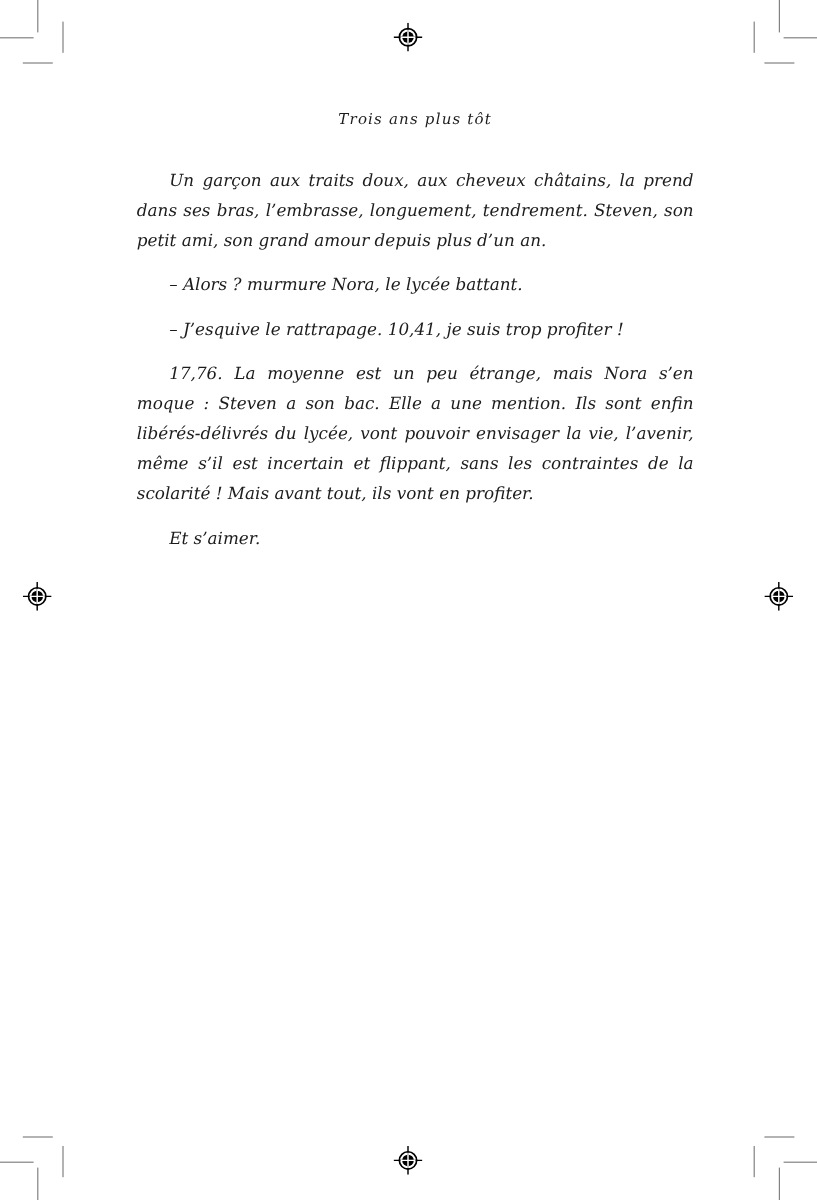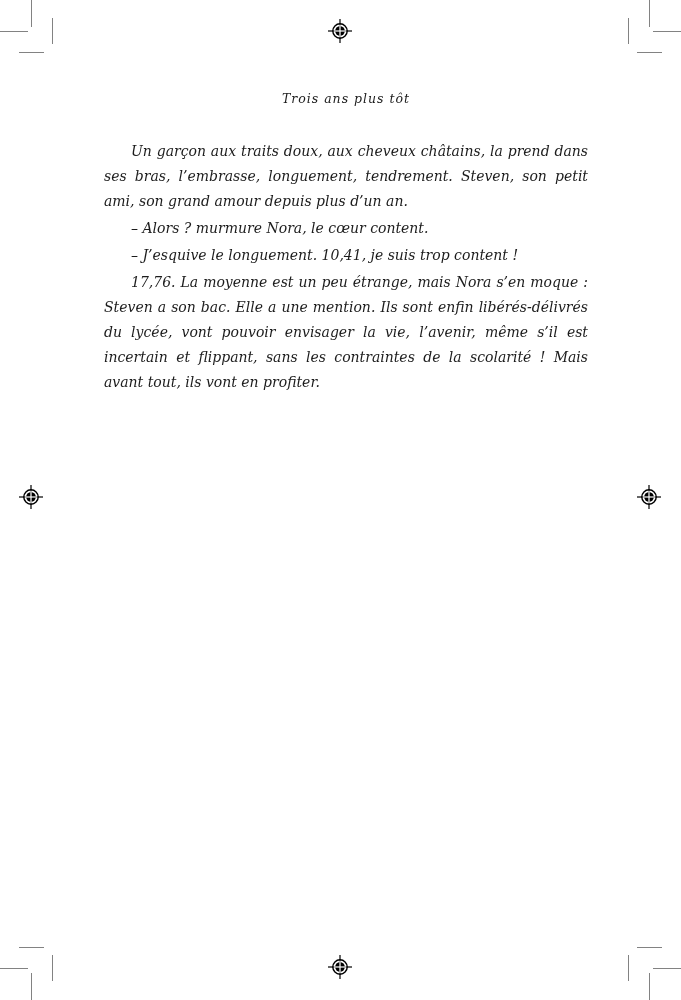--- a/index.html
+++ b/index.html
@@ -42,21 +42,21 @@
   }
   .section-heading {
     font-size: 12.5px;
     font-weight: normal;
     font-style: italic;
     letter-spacing: 1px;
     text-align: center;
     margin: 0 0 28px 0;
   }
   .text-block p {
-    margin: 2px;
+    margin: 12px;
     text-indent: 27px;
     text-align: justify;
   }
 </style>
 </head>
 <body>
 
 <div class="page">
 
   <div class="mark-line" style="left:31px; top:0; width:1px; height:27px;"></div>
@@ -116,18 +116,19 @@
       <circle cx="12" cy="12" r="4.8" fill="var(--registration-color)"></circle>
       <line x1="5.7" y1="12" x2="18.3" y2="12" stroke="#ffffff" stroke-width="1.2"></line>
       <line x1="12" y1="5.7" x2="12" y2="18.3" stroke="#ffffff" stroke-width="1.2"></line>
       <circle cx="12" cy="12" r="7.2" fill="none" stroke="var(--registration-color)" stroke-width="1.4"></circle>
     </svg>
   </div>
 
   <div class="text-block">
     <h1 class="section-heading">Trois ans plus tôt</h1>
     <p>Un garçon aux traits doux, aux cheveux châtains, la prend dans ses bras, l’embrasse, longuement, tendrement. Steven, son petit ami, son grand amour depuis plus d’un an.</p>
-    <p>– Alors ? murmure Nora, le cœur content.</p>
-    <p>– J’esquive le longuement. 10,41, je suis trop content !</p>
+    <p>– Alors ? murmure Nora, le lycée battant.</p>
+    <p>– J’esquive le rattrapage. 10,41, je suis trop profiter !</p>
     <p>17,76. La moyenne est un peu étrange, mais Nora s’en moque : Steven a son bac. Elle a une mention. Ils sont enfin libérés-délivrés du lycée, vont pouvoir envisager la vie, l’avenir, même s’il est incertain et flippant, sans les contraintes de la scolarité ! Mais avant tout, ils vont en profiter.</p>
+    <p>Et s’aimer.</p>
   </div>
 
 </div>
 
 </body></html>

